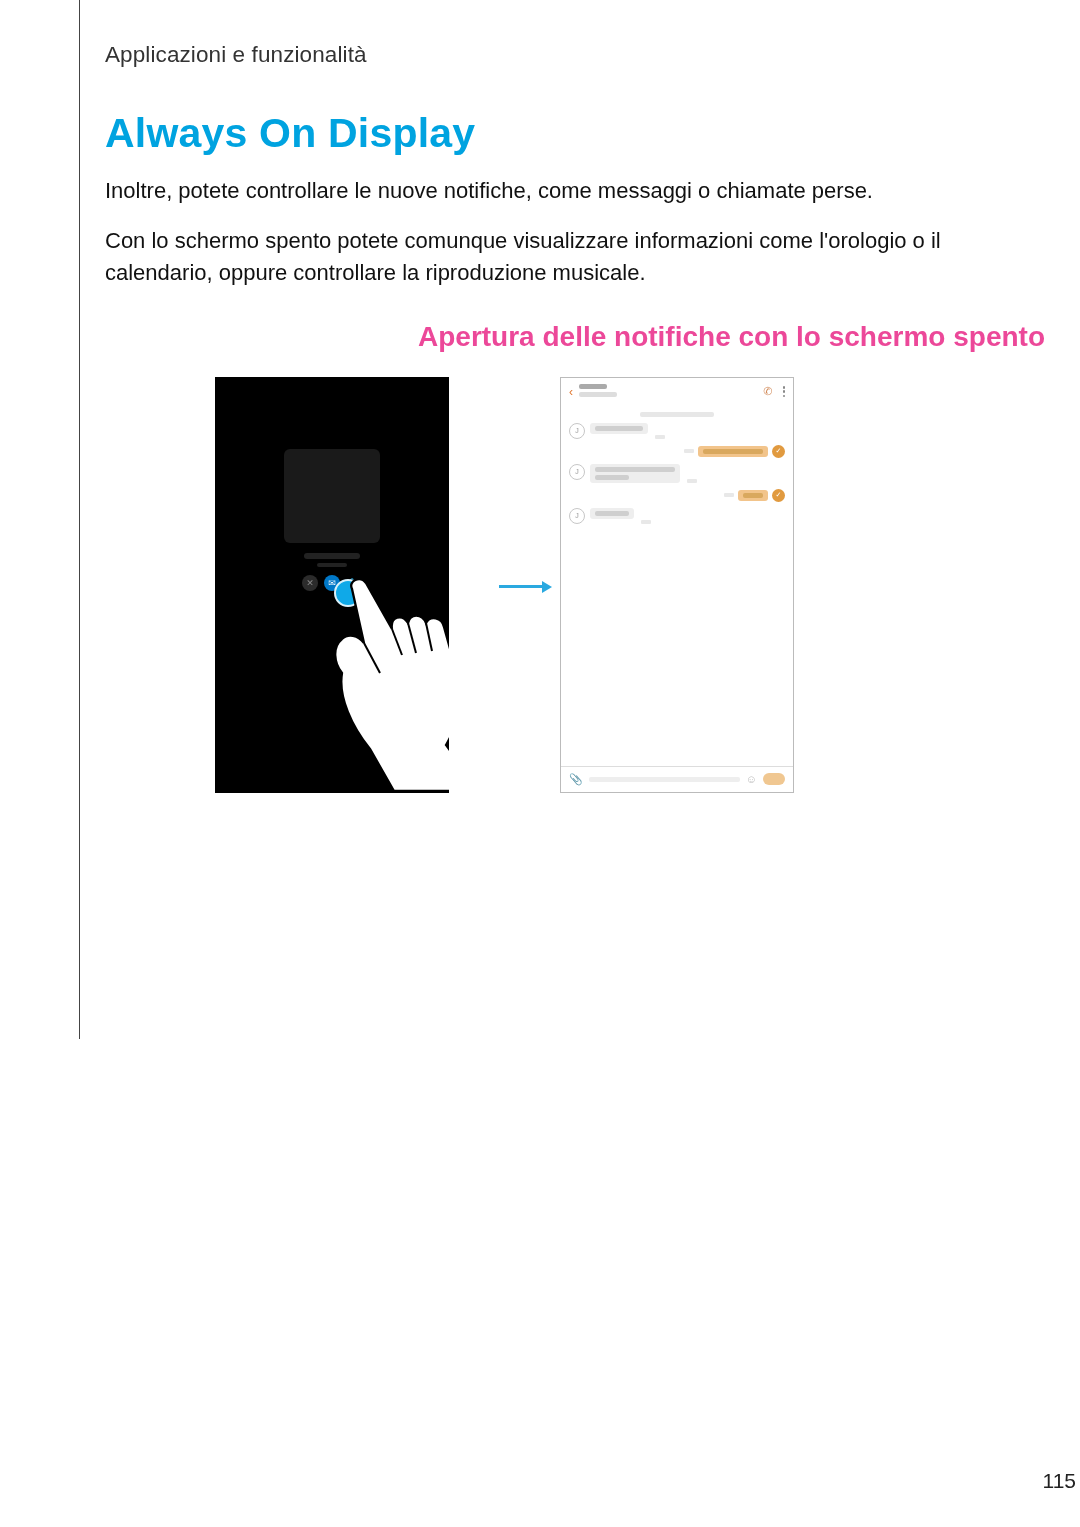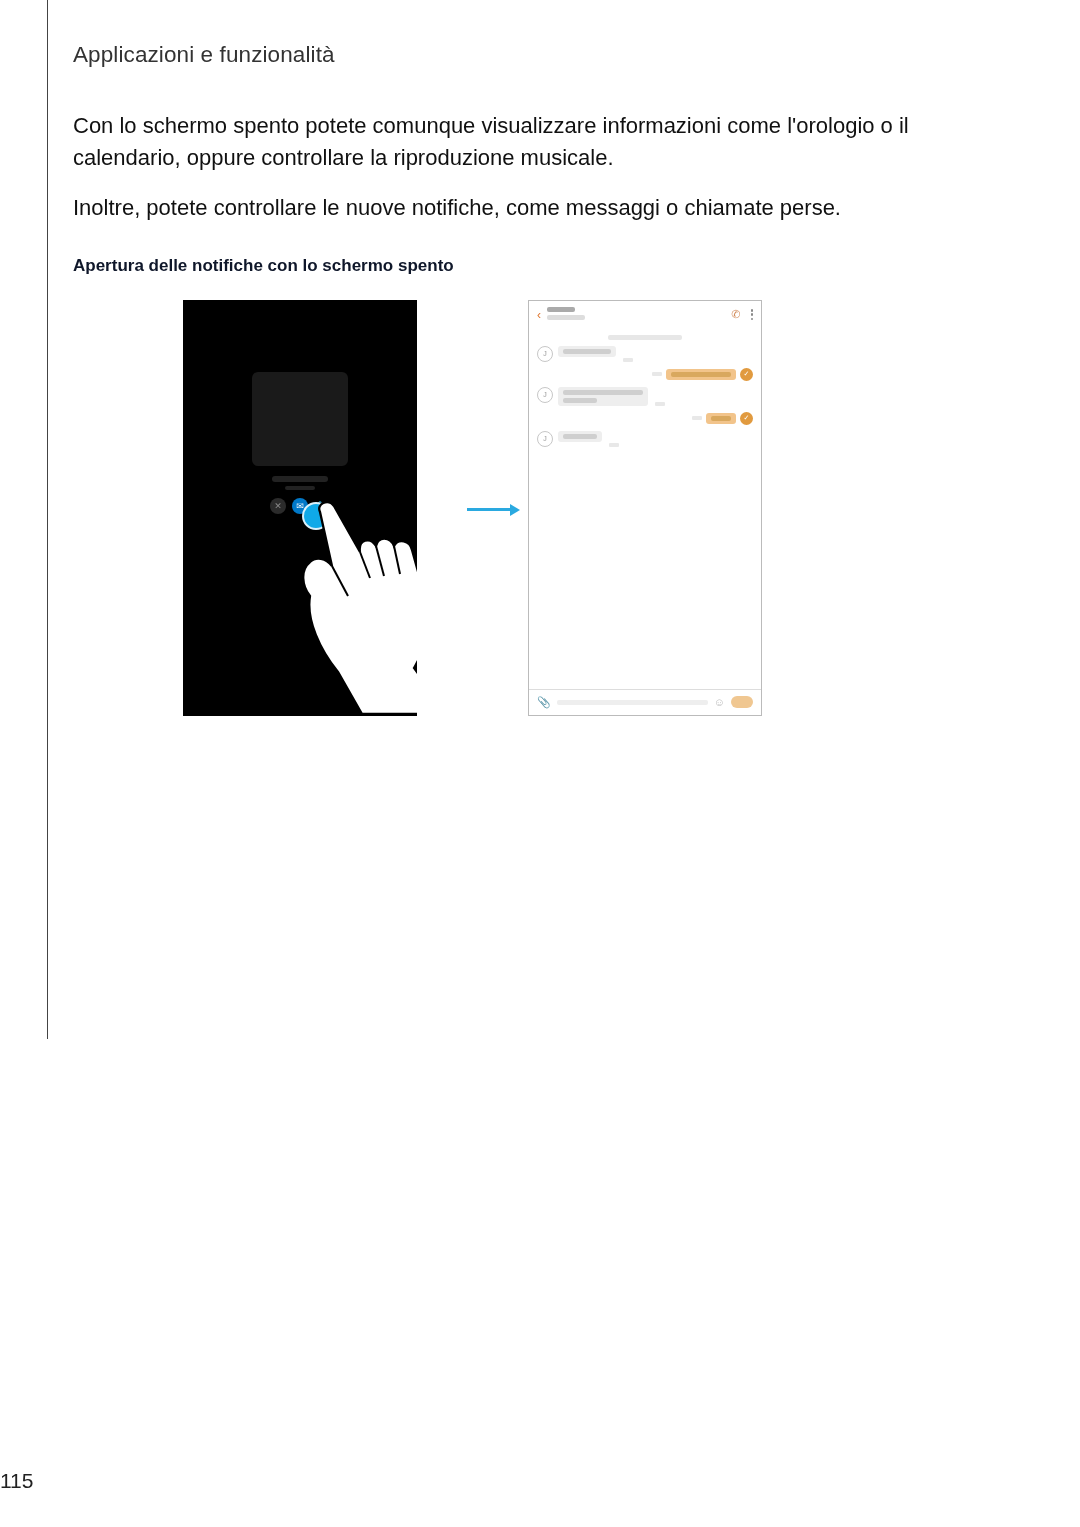--- a/index.html
+++ b/index.html
@@ -8,20 +8,21 @@
     background: #fff;
     font-family: -apple-system, "Segoe UI", "Helvetica Neue", Arial, sans-serif;
     color: #111;
   }
   .page {
     position: relative;
     width: 1044px;
     height: 1527px;
     box-sizing: border-box;
     padding: 0;
+    margin-left: 32px;
   }
   .margin-line {
     position: absolute;
     top: 0;
     left: 0;
     width: 47px;
     height: 1039px;
     border-right: 1.5px solid #444;
   }
   .running-head {
@@ -47,23 +48,24 @@
     letter-spacing: .2px;
   }
   p {
     margin: 0 0 18px 0;
     font-size: 22px;
     line-height: 1.45;
     color: #111;
   }
   h2 {
     margin: 32px 0 14px 0;
-    font-size: 17px;
+    font-size: 28px;
     font-weight: 700;
-    color: #0f172a;
+    color: #ec4899;
+    text-align: right;
   }
   .figure {
     position: relative;
     width: 940px;
     height: 450px;
     margin: 24px 0 30px 0;
   }
   
   .phone-dark {
     position: absolute;
@@ -229,37 +231,38 @@
   .note-text {
     font-size: 22px;
     line-height: 1.4;
     padding-top: 3px;
   }
 
   .page-number {
     position: absolute;
     left: 0; right: 0;
     bottom: 34px;
-    text-align: left;
+    text-align: right;
     font-size: 21px;
     color: #222;
   }
 </style>
 </head>
 <body>
 
 <div class="page">
   <div class="margin-line"></div>
 
   <div class="running-head">Applicazioni e funzionalità</div>
 
   <div class="content">
-
+    <h1>Always On Display</h1>
+
+    <p>Inoltre, potete controllare le nuove notifiche, come messaggi o chiamate perse.</p>
     <p>Con lo schermo spento potete comunque visualizzare informazioni come l'orologio o il calendario, oppure controllare la riproduzione musicale.</p>
-    <p>Inoltre, potete controllare le nuove notifiche, come messaggi o chiamate perse.</p>
 
     <h2>Apertura delle notifiche con lo schermo spento</h2>
 
 
     <div class="figure">
 
       <div class="phone-dark">
         <div class="dark-info"></div>
         <div class="dark-line1"></div>
         <div class="dark-line2"></div>

